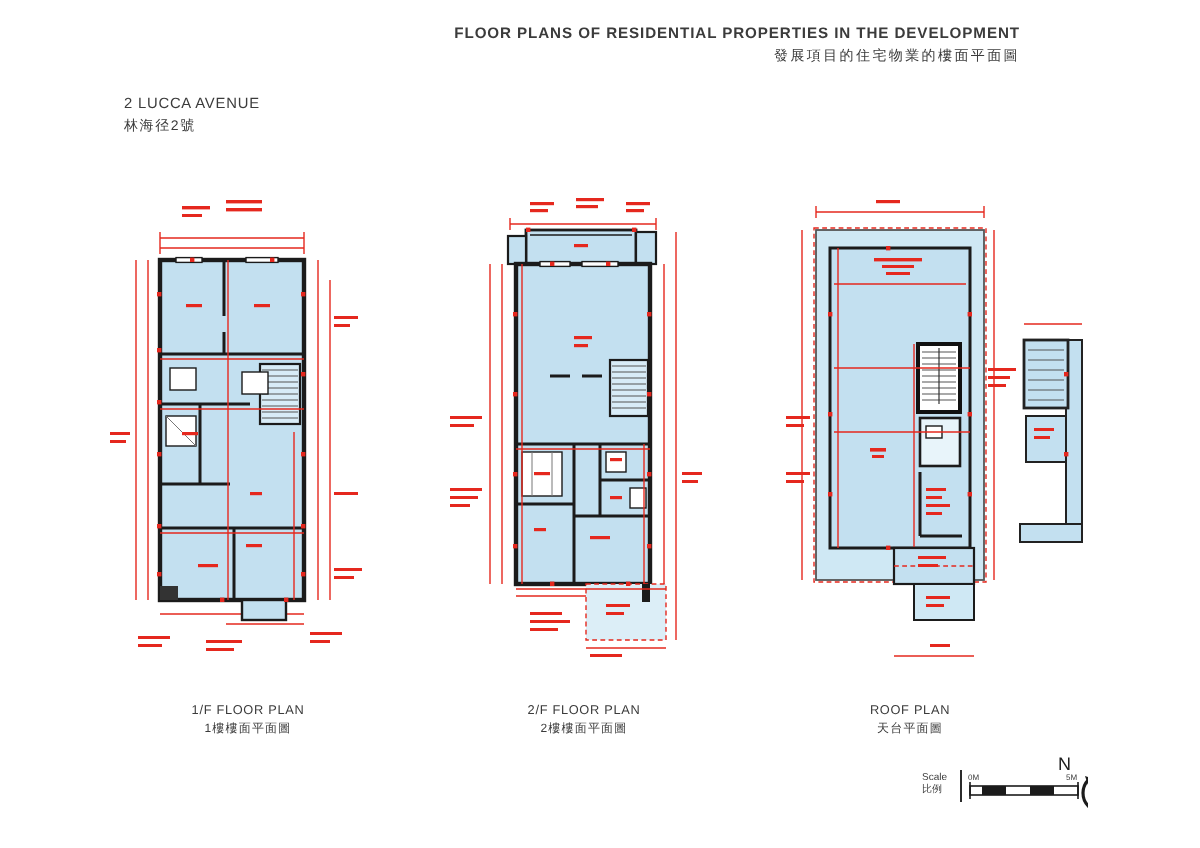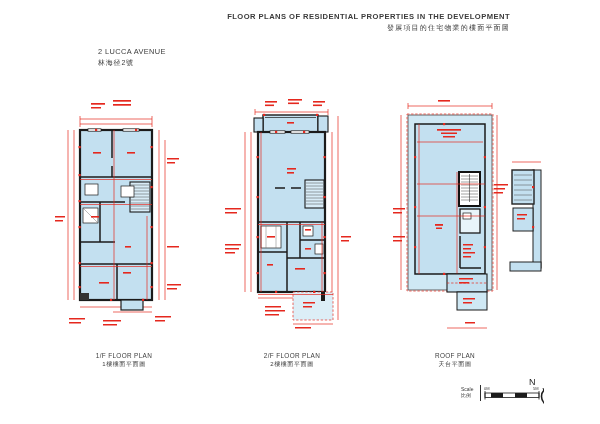--- a/index.html
+++ b/index.html
@@ -7,21 +7,21 @@
     position:relative;width:544px;height:424px;background:#ffffff;overflow:hidden;
     font-family:"Liberation Sans", sans-serif;color:#3d3d3d;
   }
   .abs{position:absolute;}
   
   #hdr{position:absolute;top:12px;right:34px;text-align:right;}
   #hdr .en{font-size:7.6px;letter-spacing:.45px;color:#3b3b3b;font-weight:bold;}
   #hdr .zh{font-size:7px;letter-spacing:1.2px;color:#3b3b3b;margin-top:2px;}
   #hdr-rule{position:absolute;top:0;left:573px;width:3px;height:43px;background:#4d4d4d;}
   
-  #prop{position:absolute;left:62px;top:47px;margin-left:36px;}
+  #prop{position:absolute;left:62px;top:47px;}
   #prop .en{font-size:7.4px;letter-spacing:.4px;color:#3b3b3b;}
   #prop .zh{font-size:7px;letter-spacing:.8px;color:#3b3b3b;margin-top:2px;}
   
   .caption{position:absolute;width:130px;text-align:center;}
   .caption .en{font-size:6.4px;letter-spacing:.35px;color:#3b3b3b;}
   .caption .zh{font-size:6px;letter-spacing:.6px;color:#3b3b3b;margin-top:1px;}
   
   svg.plan{position:absolute;overflow:visible;}
   .w{stroke:#1b1b1b;fill:none;stroke-width:1.5;}
   .r{stroke:#e5281e;fill:none;stroke-width:.7;}

